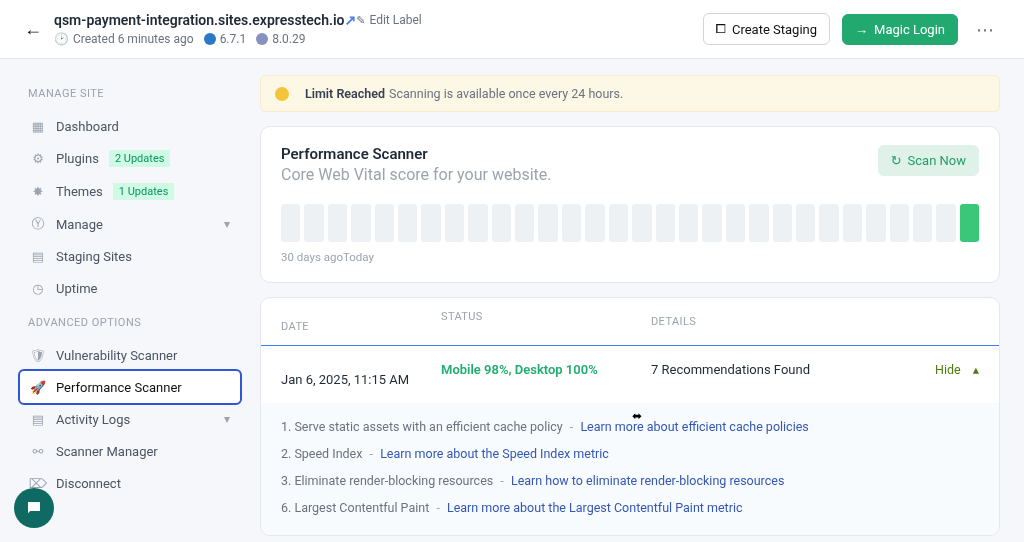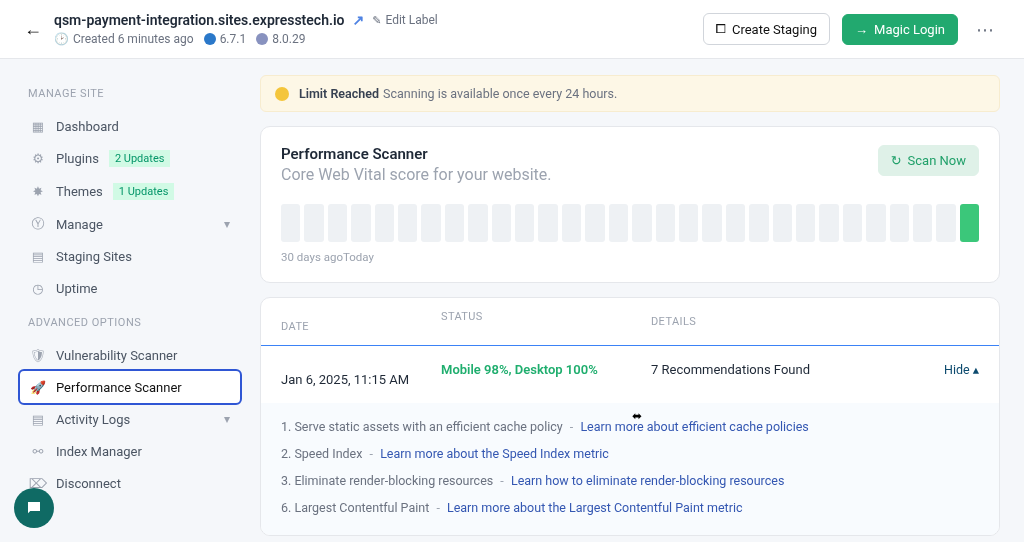--- a/index.html
+++ b/index.html
@@ -1,20 +1,20 @@
 <!DOCTYPE html>
 <html><head>
 <meta charset="utf-8">
 <style>
   *{box-sizing:border-box;margin:0;padding:0;font-family:-apple-system,BlinkMacSystemFont,"Segoe UI",Roboto,Helvetica,Arial,sans-serif;}
   body{background:#f5f7fa;color:#1f2937;font-size:13px;width:1024px;height:542px;overflow:hidden;}
   .header{background:#fff;border-bottom:1px solid #e5e7eb;padding:12px 24px;display:flex;align-items:center;gap:12px;}
   .back{font-size:18px;color:#111;cursor:pointer;}
   .header-main{flex:1;}
-  .title-row{display:flex;align-items:center;gap:8px;font-weight:600;font-size:14px;}
+  .title-row{display:flex;align-items:center;font-weight:600;font-size:14px;}
   .edit-label{color:#6b7280;font-weight:400;font-size:12px;display:inline-flex;align-items:center;gap:4px;}
   .meta-row{display:flex;align-items:center;gap:10px;color:#6b7280;font-size:12px;margin-top:4px;}
   .meta-row .icon-dot{display:inline-flex;align-items:center;gap:4px;}
   .wp-icon{width:12px;height:12px;border-radius:50%;background:#2b78c9;display:inline-block;}
   .php-icon{width:12px;height:12px;border-radius:50%;background:#8892bf;display:inline-block;}
   .clock-icon{opacity:.7}
   .btn{border:1px solid #d1d5db;background:#fff;border-radius:6px;padding:7px 12px;font-size:13px;display:inline-flex;align-items:center;gap:6px;cursor:pointer;color:#111;}
   .btn-primary{background:#22a96f;border-color:#22a96f;color:#fff;}
   .btn-muted{background:#dff1e8;border-color:#dff1e8;color:#21a06a;}
   .dots{font-size:18px;color:#6b7280;cursor:pointer;padding:4px 6px;}
@@ -23,21 +23,21 @@
   .sidebar{width:250px;padding:16px 10px 16px 20px;}
   .side-h{color:#9ca3af;font-size:11px;letter-spacing:.5px;margin:12px 0 10px 8px;}
   .side-item{display:flex;align-items:center;gap:10px;padding:8px 10px;border-radius:6px;color:#4b5563;font-size:13px;cursor:pointer;position:relative;}
   .side-item .chev{margin-left:auto;color:#9ca3af;font-size:12px;}
   .side-item.active{color:#111;}
   .side-item.selected{outline:2px solid #2f56d4;background:#fff;border-radius:4px;}
   .badge{background:#d1fae5;color:#059669;font-size:11px;padding:2px 6px;border-radius:0;}
   .side-icon{width:16px;height:16px;display:inline-flex;align-items:center;justify-content:center;color:#9ca3af;}
 
   .main{flex:1;padding:16px 24px 16px 10px;overflow:hidden;}
-  .alert{background:#fdf7e6;border:1px solid #f7eccf;border-radius:6px;padding:10px 14px;display:flex;align-items:center;gap:10px;color:#6b7280;font-size:12.5px;margin-bottom:14px;}
+  .alert{background:#fdf7e6;border:1px solid #f7eccf;border-radius:6px;padding:10px 14px;display:flex;align-items:center;gap:16px;color:#6b7280;font-size:12.5px;margin-bottom:14px;}
   .alert .warn{width:14px;height:14px;background:#f4c53b;border-radius:50%;display:inline-block;}
   .alert b{color:#374151;margin-right:4px;font-weight:600;}
 
   .panel{background:#fff;border:1px solid #e5e7eb;border-radius:10px;padding:18px 20px;}
   .panel-head{display:flex;align-items:flex-start;}
   .panel-head .ptxt{flex:1;}
   .panel h2{font-size:15px;font-weight:600;}
   .panel .sub{color:#9ca3af;font-size:16px;margin-top:2px;}
 
   .bars{display:flex;gap:4px;margin-top:18px;height:40px;align-items:flex-end;}
@@ -45,21 +45,21 @@
   .bar.filled{background:#3bc77a;}
   .range-labels{display:flex;color:#9ca3af;font-size:11.5px;margin-top:8px;}
 
   .table-wrap{background:#fff;border:1px solid #e5e7eb;border-radius:10px;margin-top:14px;overflow:hidden;}
   .thead{display:flex;padding:12px 20px;color:#9ca3af;font-size:11px;letter-spacing:.4px;}
   .trow{display:flex;padding:16px 20px;border-top:1px solid #3b82f6;align-items:flex-start;font-size:13px;}
   .col-date{flex:0 0 160px;margin-top:10px;}
   .col-status{flex:0 0 210px;}
   .col-details{flex:1;display:flex;align-items:center;justify-content:flex-start;gap:20px;}
   .status-good{color:#1fae6e;font-weight:600;}
-  .hide{margin-left:auto;color:#0c4a6e;cursor:pointer;font-size:12.5px;display:inline-flex;align-items:center;gap:3px;}
+  .hide{margin-left:auto;color:#4d7c0f;cursor:pointer;font-size:12.5px;display:inline-flex;align-items:center;gap:12px;}
   .recs{background:#f8fbfe;padding:10px 20px 14px 20px;}
   .rec-line{color:#6b7280;font-size:12.5px;padding:6px 0;}
   .rec-line a{color:#3457b2;text-decoration:none;}
   .sep{color:#9ca3af;padding:0 4px;}
 
   .chat{position:fixed;left:14px;bottom:14px;width:40px;height:40px;background:#0f6a64;border-radius:50%;display:flex;align-items:center;justify-content:center;color:#fff;cursor:pointer;}
   .chat svg{width:18px;height:18px;}
   .ext-icon{color:#4f83e3;}
   .pencil{font-size:11px;}
   .cursor{position:absolute;left:632px;top:409px;font-size:12px;color:#000;}
@@ -147,21 +147,21 @@
       <span class="side-icon">🚀</span>
       <span>Performance Scanner</span>
     </div>
     <div class="side-item">
       <span class="side-icon">▤</span>
       <span>Activity Logs</span>
       <span class="chev">▾</span>
     </div>
     <div class="side-item">
       <span class="side-icon">⚯</span>
-      <span>Index Manager</span>
+      <span>Scanner Manager</span>
     </div>
     <div class="side-item">
       <span class="side-icon">⌦</span>
       <span>Disconnect</span>
     </div>
   </div>
 
   <div class="main">
     <div class="alert">
       <span class="warn"></span>

